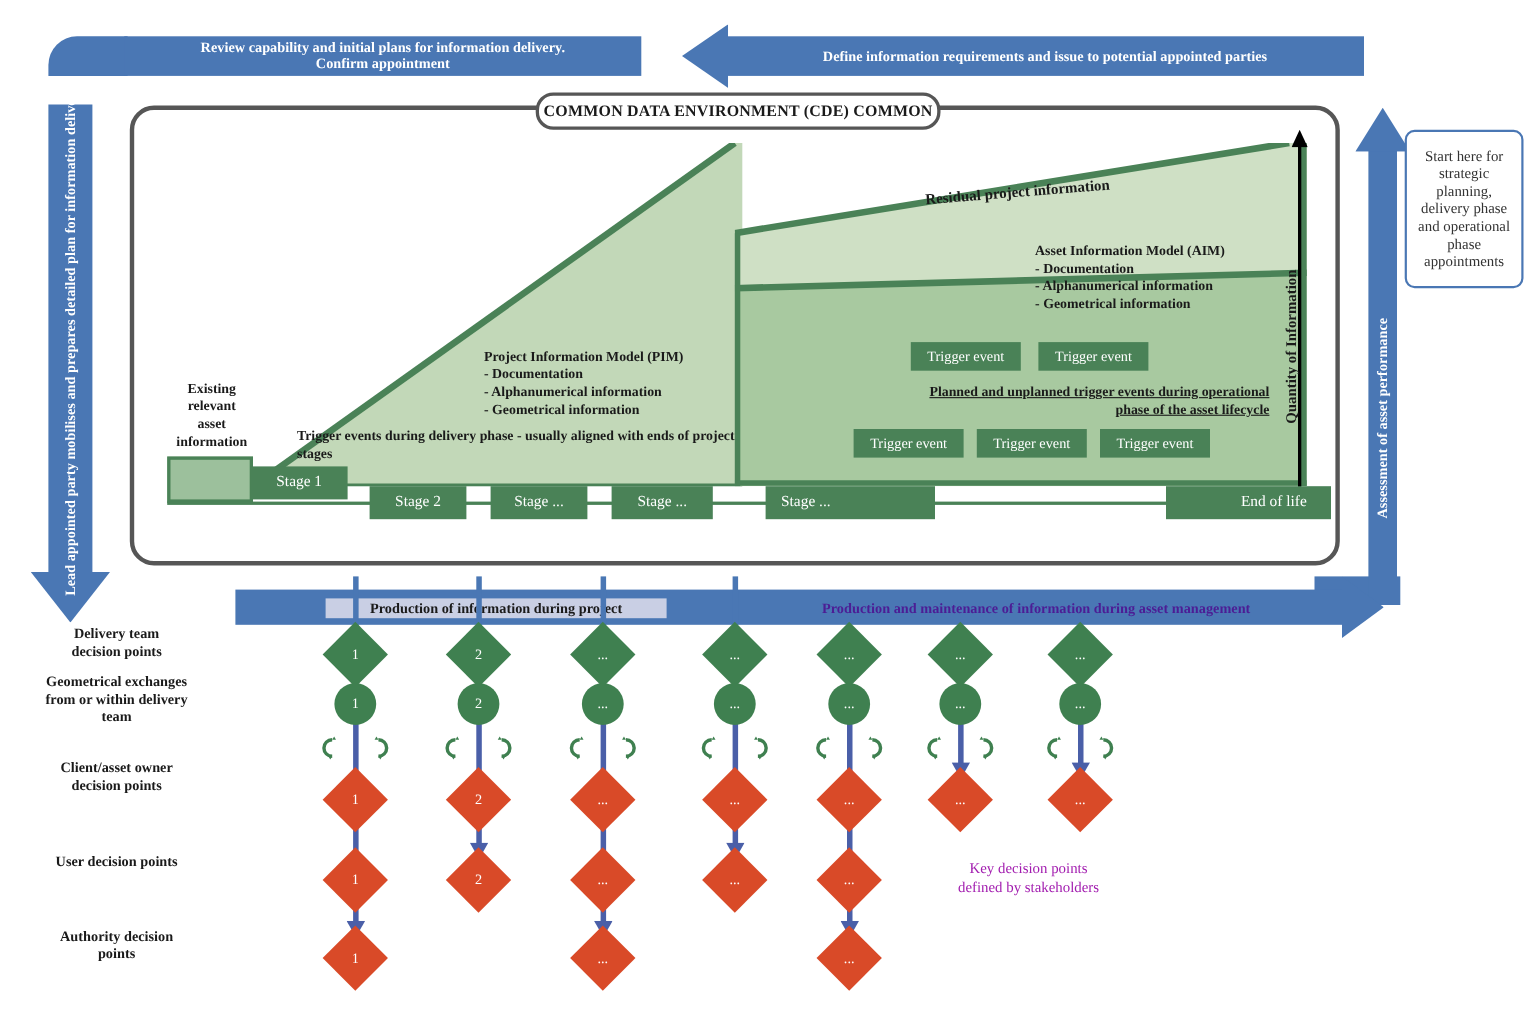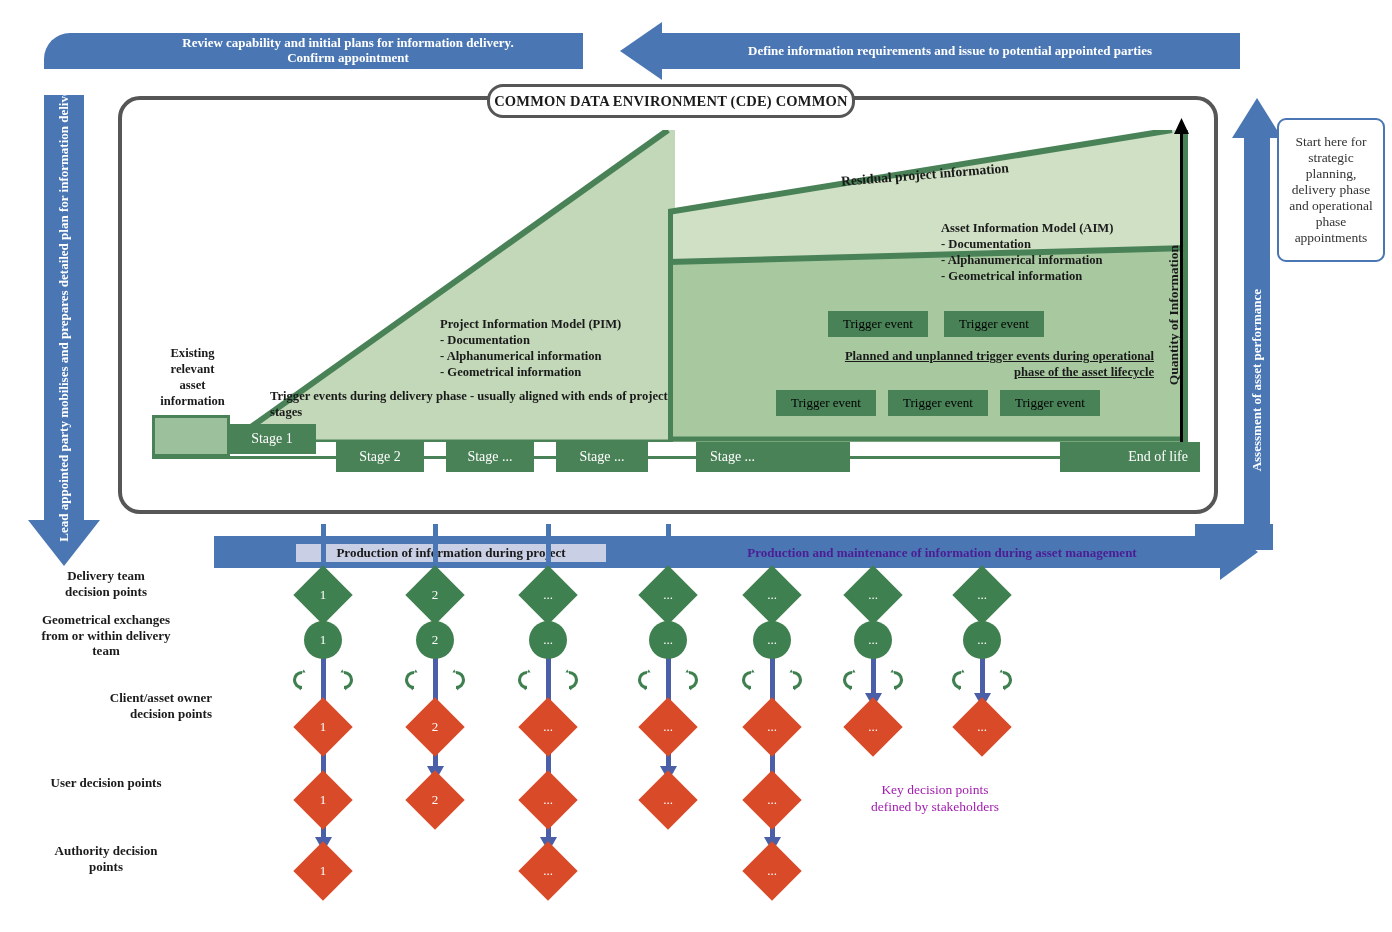--- a/index.html
+++ b/index.html
@@ -64,25 +64,25 @@
   
   #qty-axis{left:1180px;top:128px;width:3px;height:320px;background:#000;z-index:3;}
   #qty-head{left:1174px;top:118px;width:15px;height:16px;background:#000;
       clip-path:polygon(50% 0,100% 100%,0 100%);z-index:3;}
   #qty-label{left:1166px;top:225px;height:180px;font-weight:bold;font-size:13.5px;z-index:3;}
 
   
   .stage{position:absolute;height:30px;background:#4a8257;color:#fff;font-size:14px;
       display:flex;align-items:center;justify-content:center;z-index:3;}
   .stage.left-al{justify-content:flex-start;padding-left:14px;}
-  .stage.right-al{justify-content:flex-end;padding-right:12px;}
+  .stage.right-al{justify-content:flex-end;padding-right:22px;}
   #stage-baseline{left:152px;top:456px;width:1036px;height:3px;background:#4a8257;z-index:2;}
 
   
-  .trigger{position:absolute;height:26px;background:#4a8257;color:#000000;font-size:13px;
+  .trigger{position:absolute;height:26px;background:#4a8257;color:#ffffff;font-size:13px;
       display:flex;align-items:center;justify-content:center;z-index:3;width:100px;}
 
   
   #prod-bar{left:214px;top:536px;width:1010px;height:32px;background:#4a77b4;z-index:2;}
   #prod-bar-head{left:1220px;top:524px;width:38px;height:56px;background:#4a77b4;
       clip-path:polygon(0 0,100% 50%,0 100%);z-index:2;}
   #prod-proj-chip{left:296px;top:544px;width:310px;height:18px;background:#c9cfe4;z-index:3;
       font-weight:bold;font-size:13px;color:#1a1a1a;}
   #prod-asset-lbl{left:672px;top:543px;width:540px;height:20px;color:#4c1d95;font-weight:bold;
       font-size:13px;z-index:3;}
@@ -203,21 +203,21 @@
 <div class="abs" id="prod-bar-head"></div>
 <div class="abs ctr" id="prod-proj-chip">Production of information during project</div>
 <div class="abs ctr" id="prod-asset-lbl">Production and maintenance of information during asset management</div>
 
 <div id="rowlabels-layer">
     <div class="rowlabel" style="top: 568px; white-space: pre-line;">Delivery team
 decision points</div>
     <div class="rowlabel" style="top: 612px; white-space: pre-line;">Geometrical exchanges
 from or within delivery
 team</div>
-    <div class="rowlabel" style="top: 690px; white-space: pre-line; text-align: right;">Client/asset owner
+    <div class="rowlabel" style="top: 690px; white-space: pre-line;">Client/asset owner
 decision points</div>
     <div class="rowlabel" style="top: 775px; white-space: pre-line;">User decision points</div>
     <div class="rowlabel" style="top: 843px; white-space: pre-line;">Authority decision
 points</div>
   </div>
 <div id="markers-layer">
     <div class="tick" style="left: 321px; top: 524px;"></div>
     <div class="dia green" style="left: 302px; top: 574px;">
       <span>1</span>
     </div>

